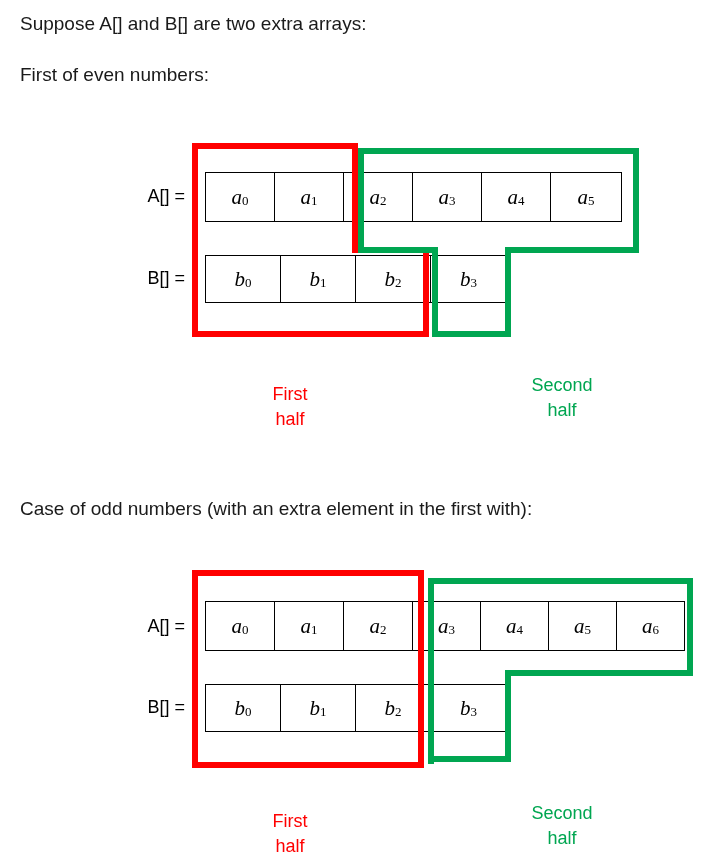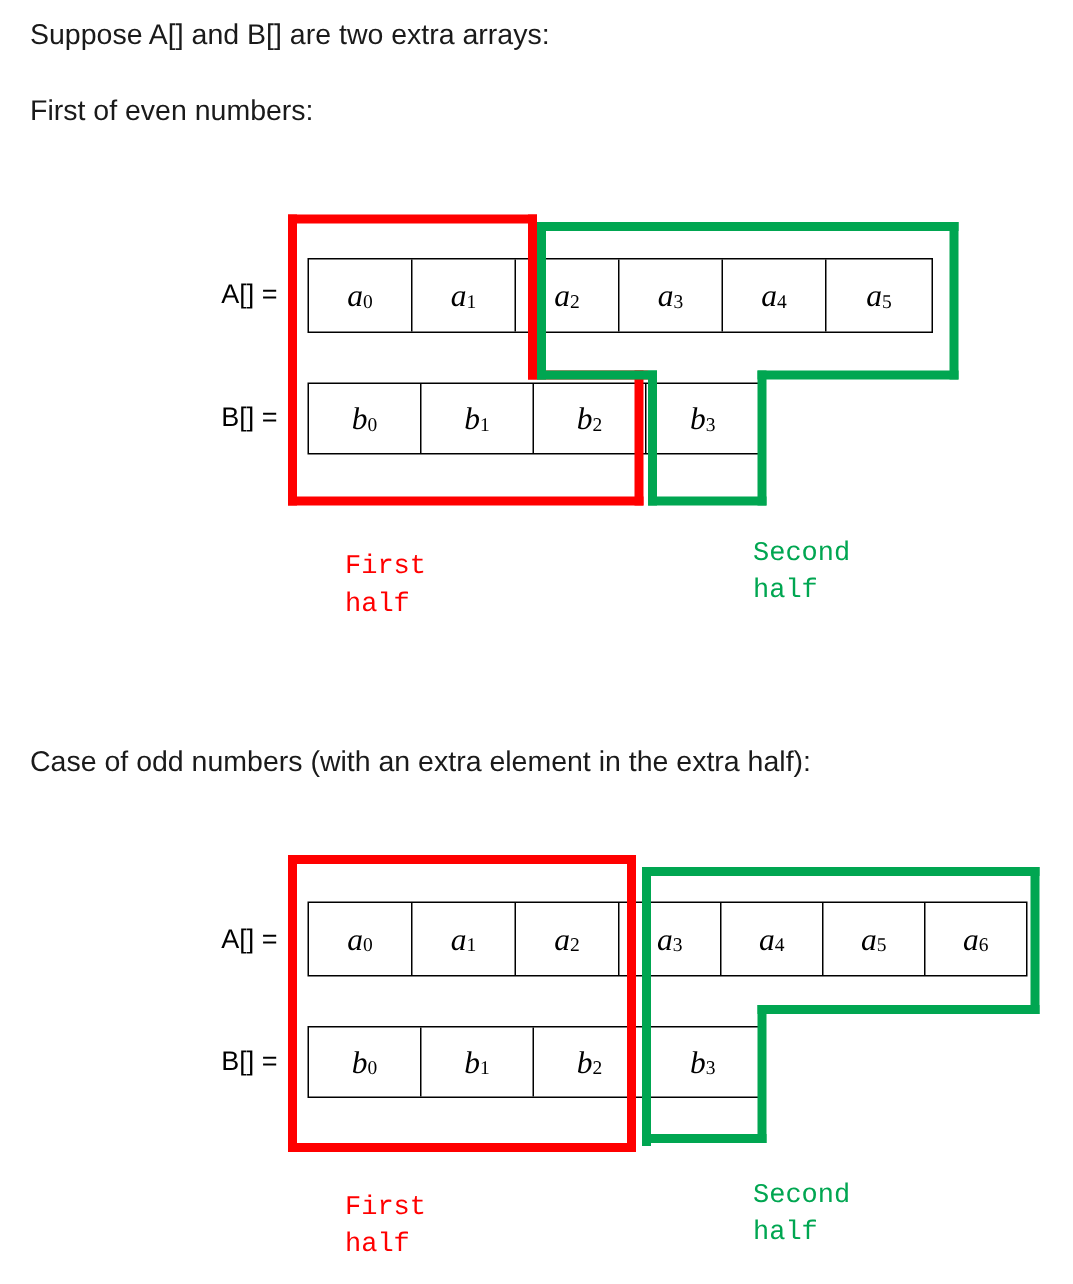--- a/index.html
+++ b/index.html
@@ -73,35 +73,36 @@
 
   
   .seg { position: absolute; }
   .seg.red   { background: #ff0000; }
   .seg.green { background: #00a651; }
 
   .half-label {
     position: absolute;
     font-size: 18px;
     line-height: 25px;
-    text-align: left;
+    text-align: center;
     white-space: nowrap;
-    font-family: Liberation Mono, monospace;
+    font-family: Liberation Sans, sans-serif;
+    margin-top: 16px;
   }
   .half-label.red   { color: #ff0000; }
   .half-label.green { color: #00a651; }
 </style>
 </head>
 <body>
 
 <div class="heading" id="intro-line">Suppose A[] and B[] are two extra arrays:</div>
 
 <div class="heading" id="even-case-line">First of even numbers:</div>
 
-<div class="heading" id="odd-case-line">Case of odd numbers (with an extra element in the extra half):</div>
+<div class="heading" id="odd-case-line">Case of odd numbers (with an extra element in the first with):</div>
 
 <div class="diagram">
 
   <div class="row-label" style="left:90px; top:186px; width:95px;">A[] =</div>
   <div class="row-label" style="left:90px; top:268px; width:95px;">B[] =</div>
 
   <div class="array" id="even-array-a" style="left:205px; top:172px; height:50px;">
     <div class="cell" style="width:69px;">
         <span>a</span>
         <sub>0</sub>

